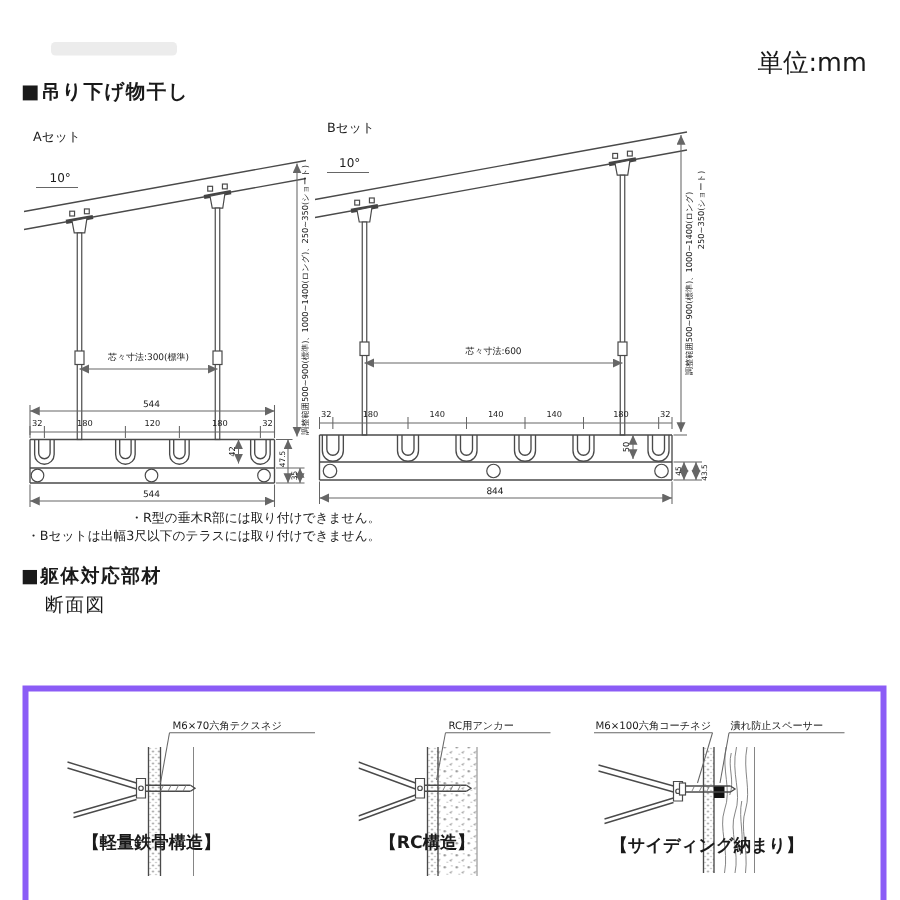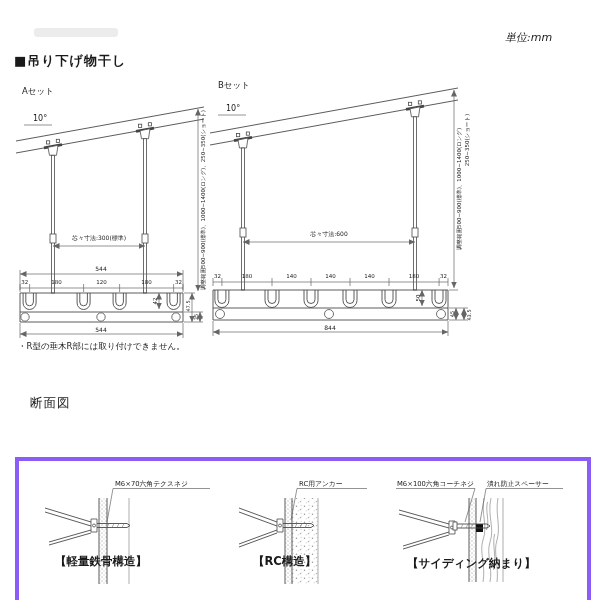--- a/index.html
+++ b/index.html
@@ -1,19 +1,19 @@
 <!DOCTYPE html>
 <html><head>
 <meta charset="utf-8">
 <style>
   html,body{margin:0;padding:0;}
   .page{position:relative;width:600px;height:600px;background:#fff;overflow:hidden;
         font-family:"DejaVu Sans","Liberation Sans",sans-serif;color:#1a1a1a;}
   .abs{position:absolute;}
-  .unit{top:30px;left:505px;font-size:11px;font-style:italic;}
+  .unit{top:30px;left:505px;font-size:17px;}
   .main-title{top:52px;left:14px;font-size:13px;font-weight:bold;letter-spacing:1px;}
   .smudge{top:28px;left:34px;width:84px;height:9px;background:#ececec;border-radius:3px;}
   .notes{top:340px;left:18px;font-size:8.5px;line-height:12px;color:#222;text-align:right;}
   .sec-title{top:376px;left:14px;font-size:12.5px;font-weight:bold;letter-spacing:1px;}
   .sec-sub{top:395px;left:30px;font-size:12.5px;font-weight:normal;letter-spacing:1px;}
   .frame-box{top:416px;left:15px;width:568px;height:146px;border:4px solid #8b5cf6;background:#fff;margin-top:41px;}
   svg text{fill:#1a1a1a;}
   .dim{stroke:#666;stroke-width:0.7;fill:none;}
   .dimA{stroke:#666;stroke-width:0.7;fill:none;marker-start:url(#arw);marker-end:url(#arw);}
   .draw{stroke:#4a4a4a;stroke-width:0.9;fill:none;}
@@ -239,22 +239,24 @@
     <g>
       <line class="dim" x1="7" y1="243" x2="7" y2="258"></line>
       <line class="dim" x1="242" y1="243" x2="242" y2="258"></line>
       <line class="dimA" x1="7" y1="254" x2="242" y2="254"></line>
       <text x="124" y="251.5" text-anchor="middle" font-size="6">844</text>
     </g>
   </svg>
 
   <div class="abs notes">
     <div>・R型の垂木R部には取り付けできません。</div>
+    <div>・Bセットは出幅3尺以下のテラスには取り付けできません。</div>
   </div>
 
+  <div class="abs sec-title">■躯体対応部材</div>
   <div class="abs sec-sub">断面図</div>
 
   <div class="abs frame-box">
 
     <svg class="abs" style="left:10px;top:11px" width="185" height="128" viewBox="0 0 185 128">
       <rect x="70" y="26" width="8" height="86" fill="url(#pat-dots)"></rect>
       <g>
         <line class="draw" x1="70" y1="26" x2="70" y2="112"></line>
         <line class="draw" x1="78" y1="26" x2="78" y2="112"></line>
         <line class="thin" x1="100" y1="26" x2="100" y2="112"></line>

